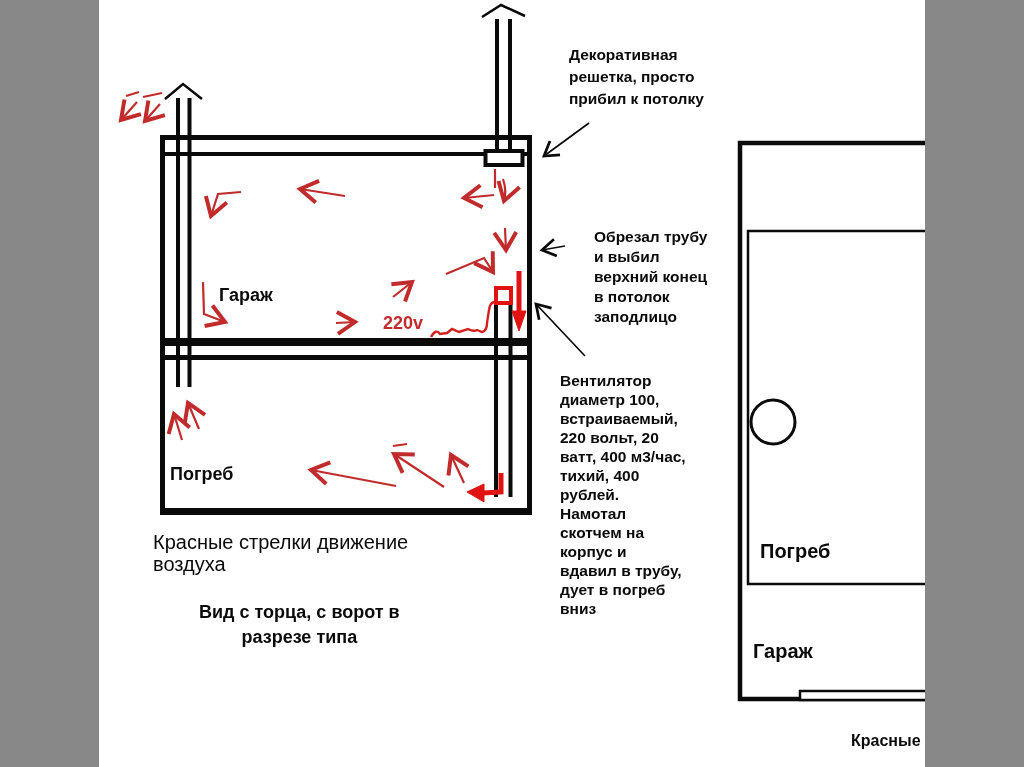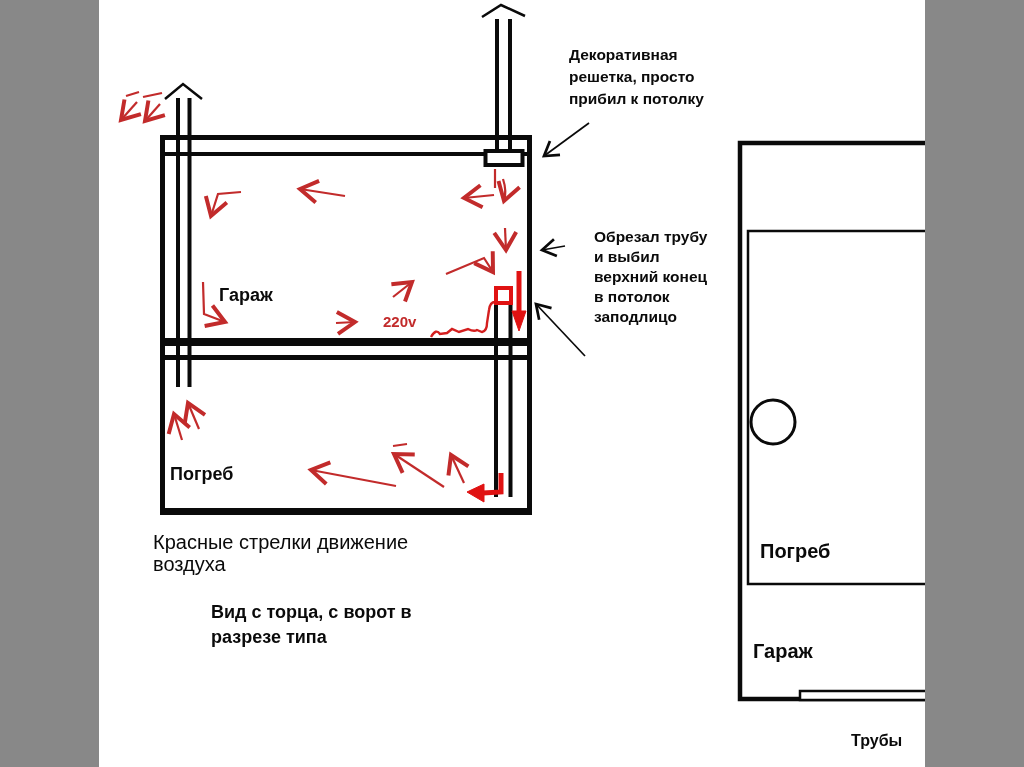--- a/index.html
+++ b/index.html
@@ -10,21 +10,21 @@
   }
   svg.sketch { position:absolute; left:0; top:0; }
   .t { position:absolute; white-space:pre-wrap; color:var(--ink); }
   .ann  { font-weight:bold; font-size:15.5px; line-height:20px; }
   .ann-grille { line-height:22px; }
   .ann-fan { line-height:19px; }
   .lbl  { font-weight:bold; font-size:18px; }
   .lbl2 { font-weight:bold; font-size:20px; }
   .cap  { font-size:20px; line-height:22px; }
   .capv { font-weight:bold; font-size:18px; line-height:25px; }
-  .volt { font-weight:bold; font-size:15px; color:var(--red); }
+  .volt { font-weight:bold; font-size:18px; color:var(--red); }
   .gate { font-weight:bold; font-size:16px; }
 </style>
 </head>
 <body>
 
 <div class="canvas">
 
   <svg class="sketch" width="1024" height="767" viewBox="0 0 1024 767">
     <defs>
       <marker id="mr" viewBox="0 0 12 12" refX="10" refY="6" markerWidth="12" markerHeight="12" orient="auto">
@@ -123,34 +123,47 @@
   <div class="t ann ann-grille" style="left:470px; top:44px;">Декоративная
 решетка, просто
 прибил к потолку</div>
 
   <div class="t ann" style="left:495px; top:203px;margin-top:24px;">Обрезал трубу
 и выбил
 верхний конец
 в потолок
 заподлицо</div>
 
+  <div class="t ann ann-fan" style="left:461px; top:371px;">Вентилятор
+диаметр 100,
+встраиваемый,
+220 вольт, 20
+ватт, 400 м3/час,
+тихий, 400
+рублей.
+Намотал
+скотчем на
+корпус и
+вдавил в трубу,
+дует в погреб
+вниз</div>
 
   <div class="t lbl" style="left:120px; top:285px;">Гараж</div>
 
   <div class="t lbl" style="left:71px; top:464px;">Погреб</div>
 
   <div class="t volt" style="left:284px; top:313px;">220v</div>
 
   <div class="t cap" style="left:54px; top:531px;">Красные стрелки движение
 воздуха</div>
 
-  <div class="t capv" style="left:112px; top:600px;">Вид с торца, с ворот в
+  <div class="t capv" style="left:100px; top:600px;text-align:center;">Вид с торца, с ворот в
 разрезе типа</div>
 
   <div class="t lbl2" style="left:910px; top:247px;">Люк</div>
 
 
   <div class="t lbl2" style="left:661px; top:540px;">Погреб</div>
 
   <div class="t lbl2" style="left:654px; top:640px;">Гараж</div>
 
-  <div class="t gate" style="left:752px; top:732px;">Трубы</div>
+  <div class="t gate" style="left:752px; top:732px;">Красные</div>
 </div>
 
 </body></html>

